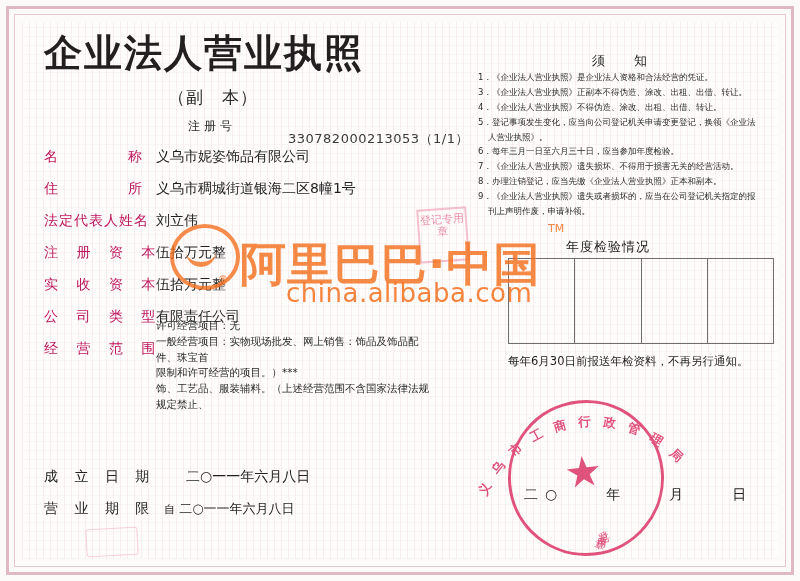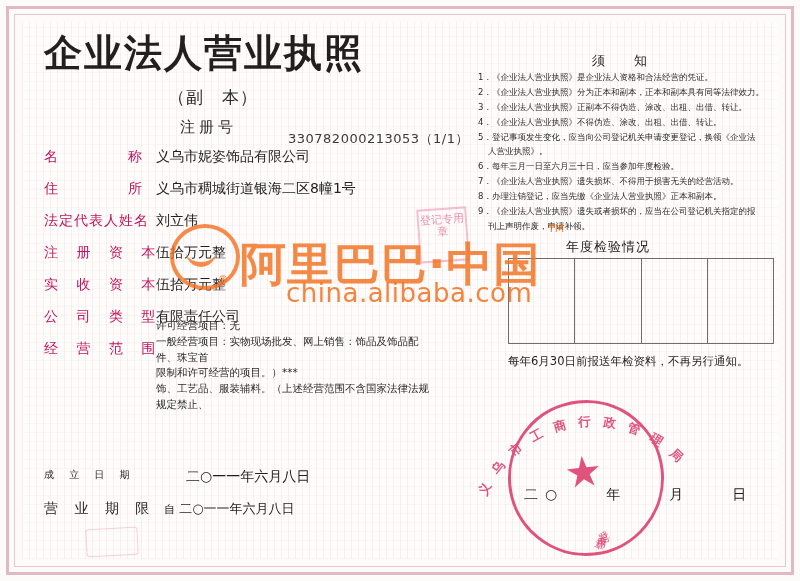--- a/index.html
+++ b/index.html
@@ -46,22 +46,22 @@
     font-family:"DejaVu Sans","Liberation Sans",sans-serif;
     font-size:38px;font-weight:bold;color:#231f20;
     letter-spacing:2px;
     white-space:nowrap;
   }
   .subtitle{
     position:absolute;left:168px;top:86px;
     font-size:17px;color:#2b2b2b;letter-spacing:1px;
   }
   .regno-label{
-    position:absolute;left:180px;top:118px;
-    font-size:15px;color:#2b2b2b;letter-spacing:4px;
+    position:absolute;left:188px;top:118px;
+    font-size:12px;color:#2b2b2b;letter-spacing:4px;
   }
   .regno-value{
     position:absolute;left:288px;top:130px;
     font-size:13px;color:#3a3a3a;letter-spacing:0.5px;
     white-space:nowrap;
   }
 
   
   .fields{
     position:absolute;left:44px;top:148px;width:400px;
@@ -121,21 +121,21 @@
   }
   .ann-cell:last-child{border-right:none;}
   .ann-note{
     position:absolute;left:508px;top:354px;
     font-size:11.5px;color:#1f1f1f;white-space:nowrap;
   }
 
   
   .date-row1-label{
     position:absolute;left:44px;top:468px;
-    font-size:10px;color:#1f1f1f;letter-spacing:6px;white-space:nowrap;
+    font-size:14px;color:#1f1f1f;letter-spacing:6px;white-space:nowrap;
   }
   .date-row1-value{
     position:absolute;left:186px;top:468px;
     font-size:14px;color:#1f1f1f;white-space:nowrap;
   }
   .date-row2-label{
     position:absolute;left:44px;top:500px;
     font-size:14px;color:#1f1f1f;letter-spacing:6px;white-space:nowrap;
   }
   .date-row2-from{
@@ -293,21 +293,20 @@
   <div class="scope-block">
     <div>许可经营项目：无</div>
     <div>一般经营项目：实物现场批发、网上销售：饰品及饰品配件、珠宝首</div>
     <div>限制和许可经营的项目。）***</div>
     <div>饰、工艺品、服装辅料。（上述经营范围不含国家法律法规规定禁止、</div>
   </div>
 
   <div class="notice-title">须　知</div>
   <div class="notice-list">
     <div>1．《企业法人营业执照》是企业法人资格和合法经营的凭证。</div>
-    <div>2．《企业法人营业执照》分为正本和副本，正本和副本具有同等法律效力。</div>
     <div>3．《企业法人营业执照》正副本不得伪造、涂改、出租、出借、转让。</div>
     <div>4．《企业法人营业执照》不得伪造、涂改、出租、出借、转让。</div>
     <div>5．登记事项发生变化，应当向公司登记机关申请变更登记，换领《企业法</div>
     <div class="ind">人营业执照》。</div>
     <div>6．每年三月一日至六月三十日，应当参加年度检验。</div>
     <div>7．《企业法人营业执照》遗失损坏、不得用于损害无关的经营活动。</div>
     <div>8．办理注销登记，应当先缴《企业法人营业执照》正本和副本。</div>
     <div>9．《企业法人营业执照》遗失或者损坏的，应当在公司登记机关指定的报</div>
     <div class="ind">刊上声明作废，申请补领。</div>
   </div>

